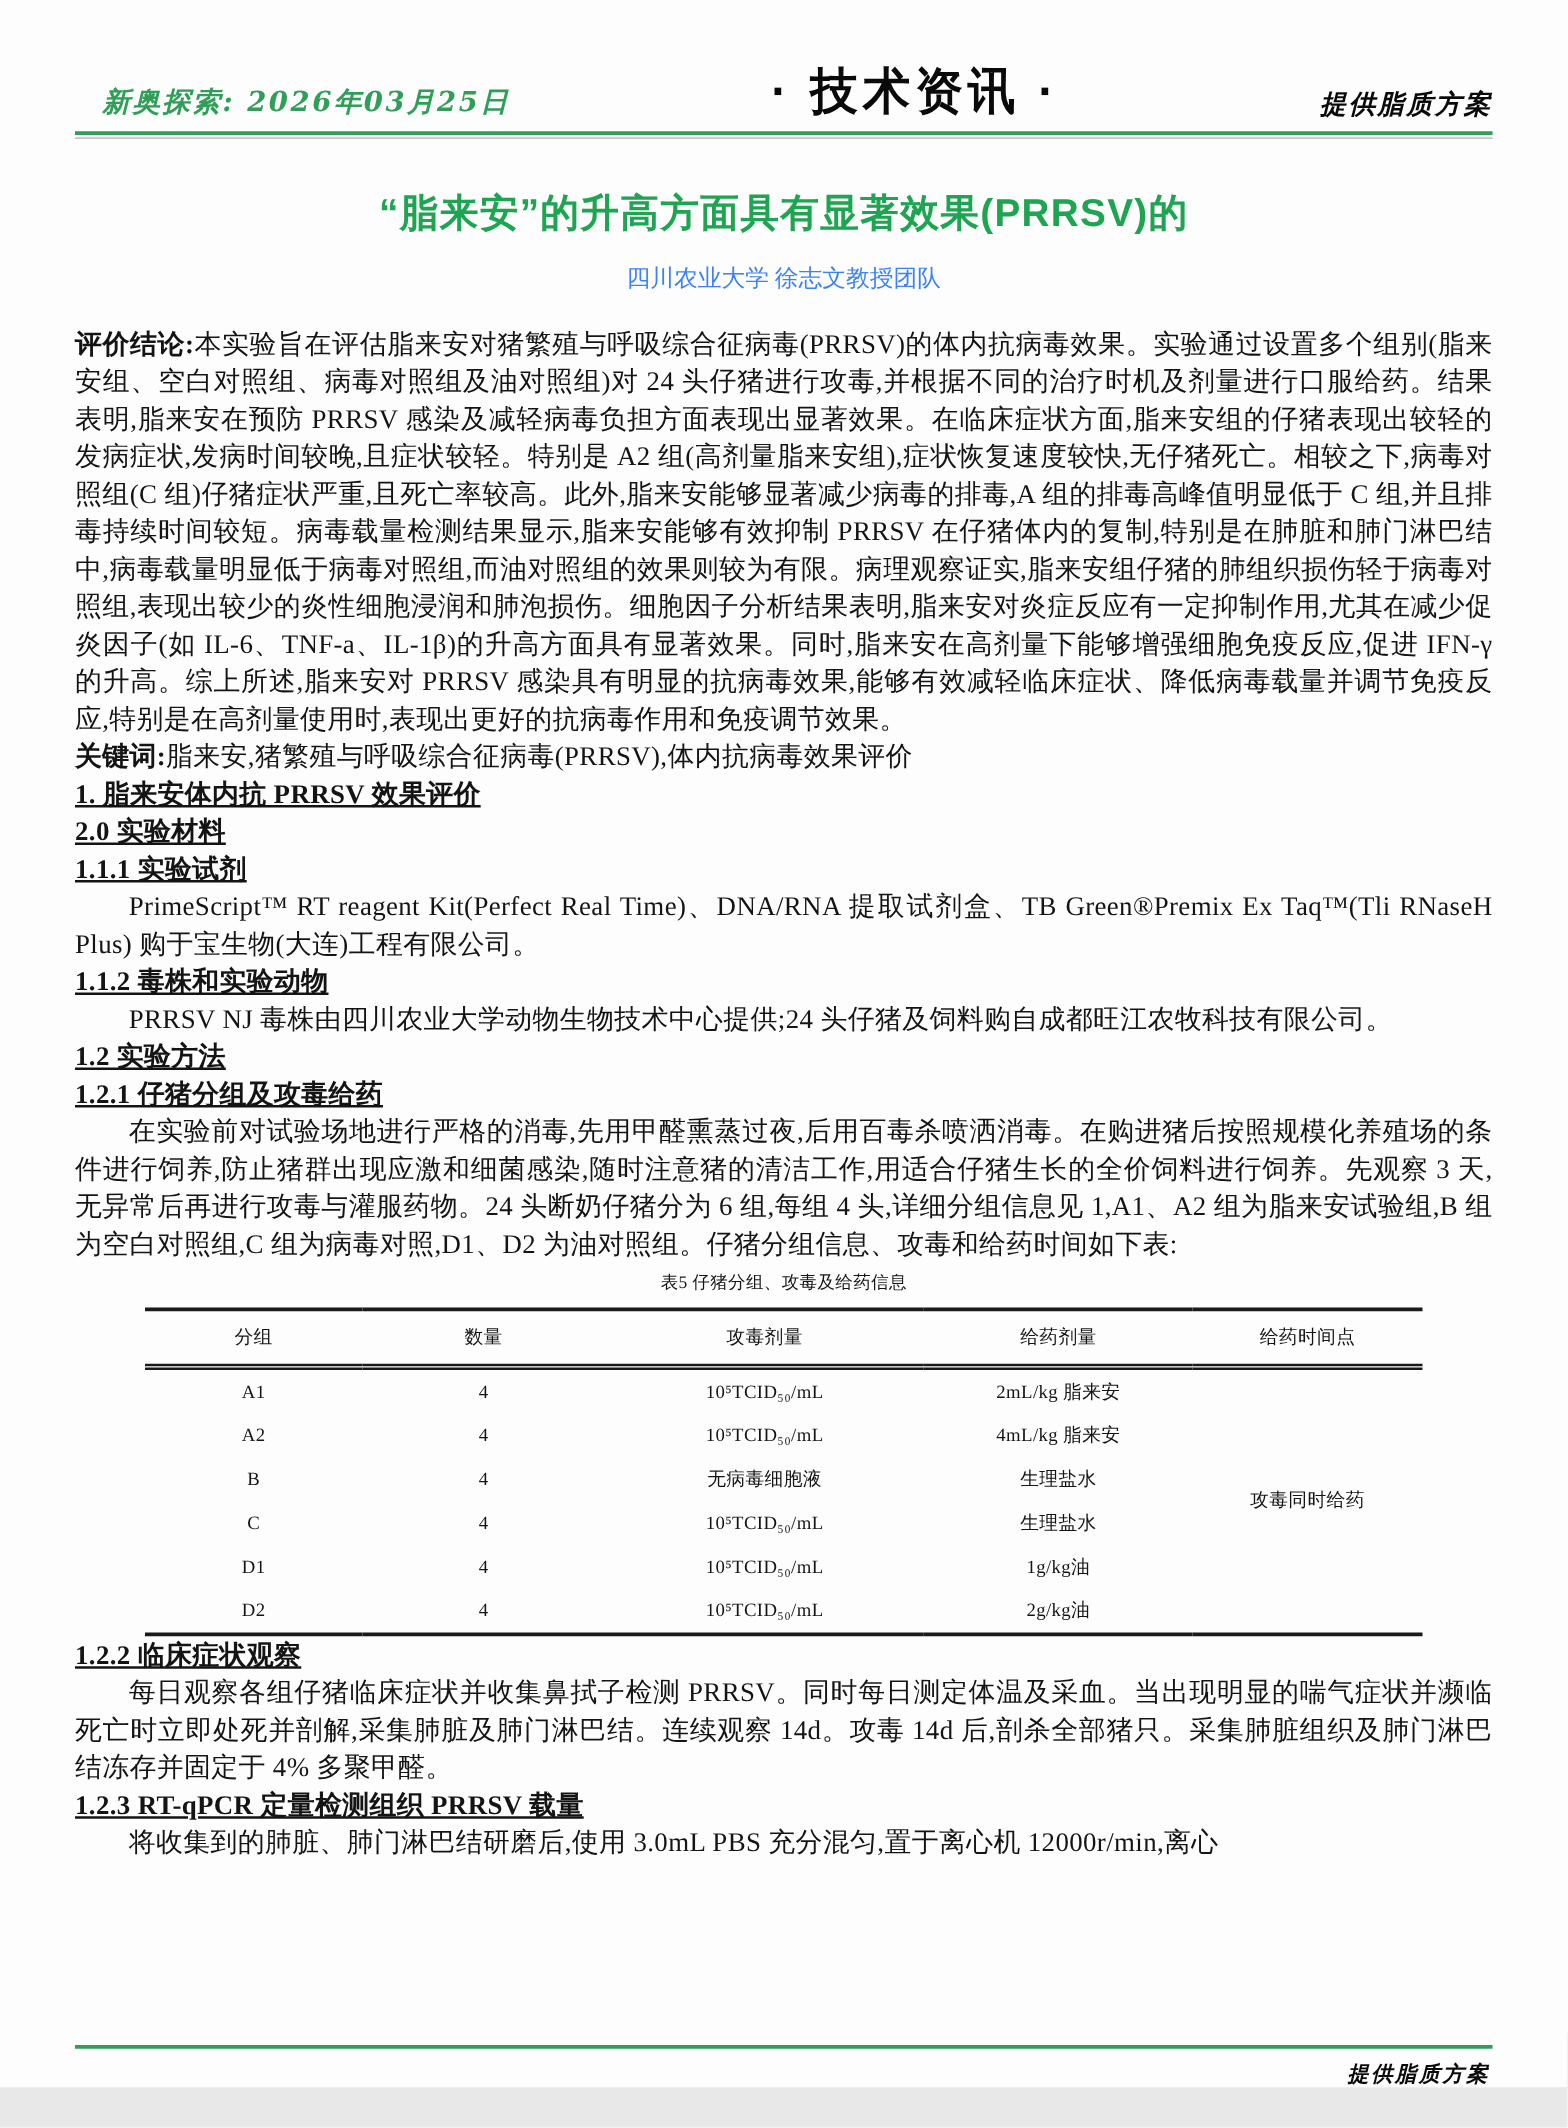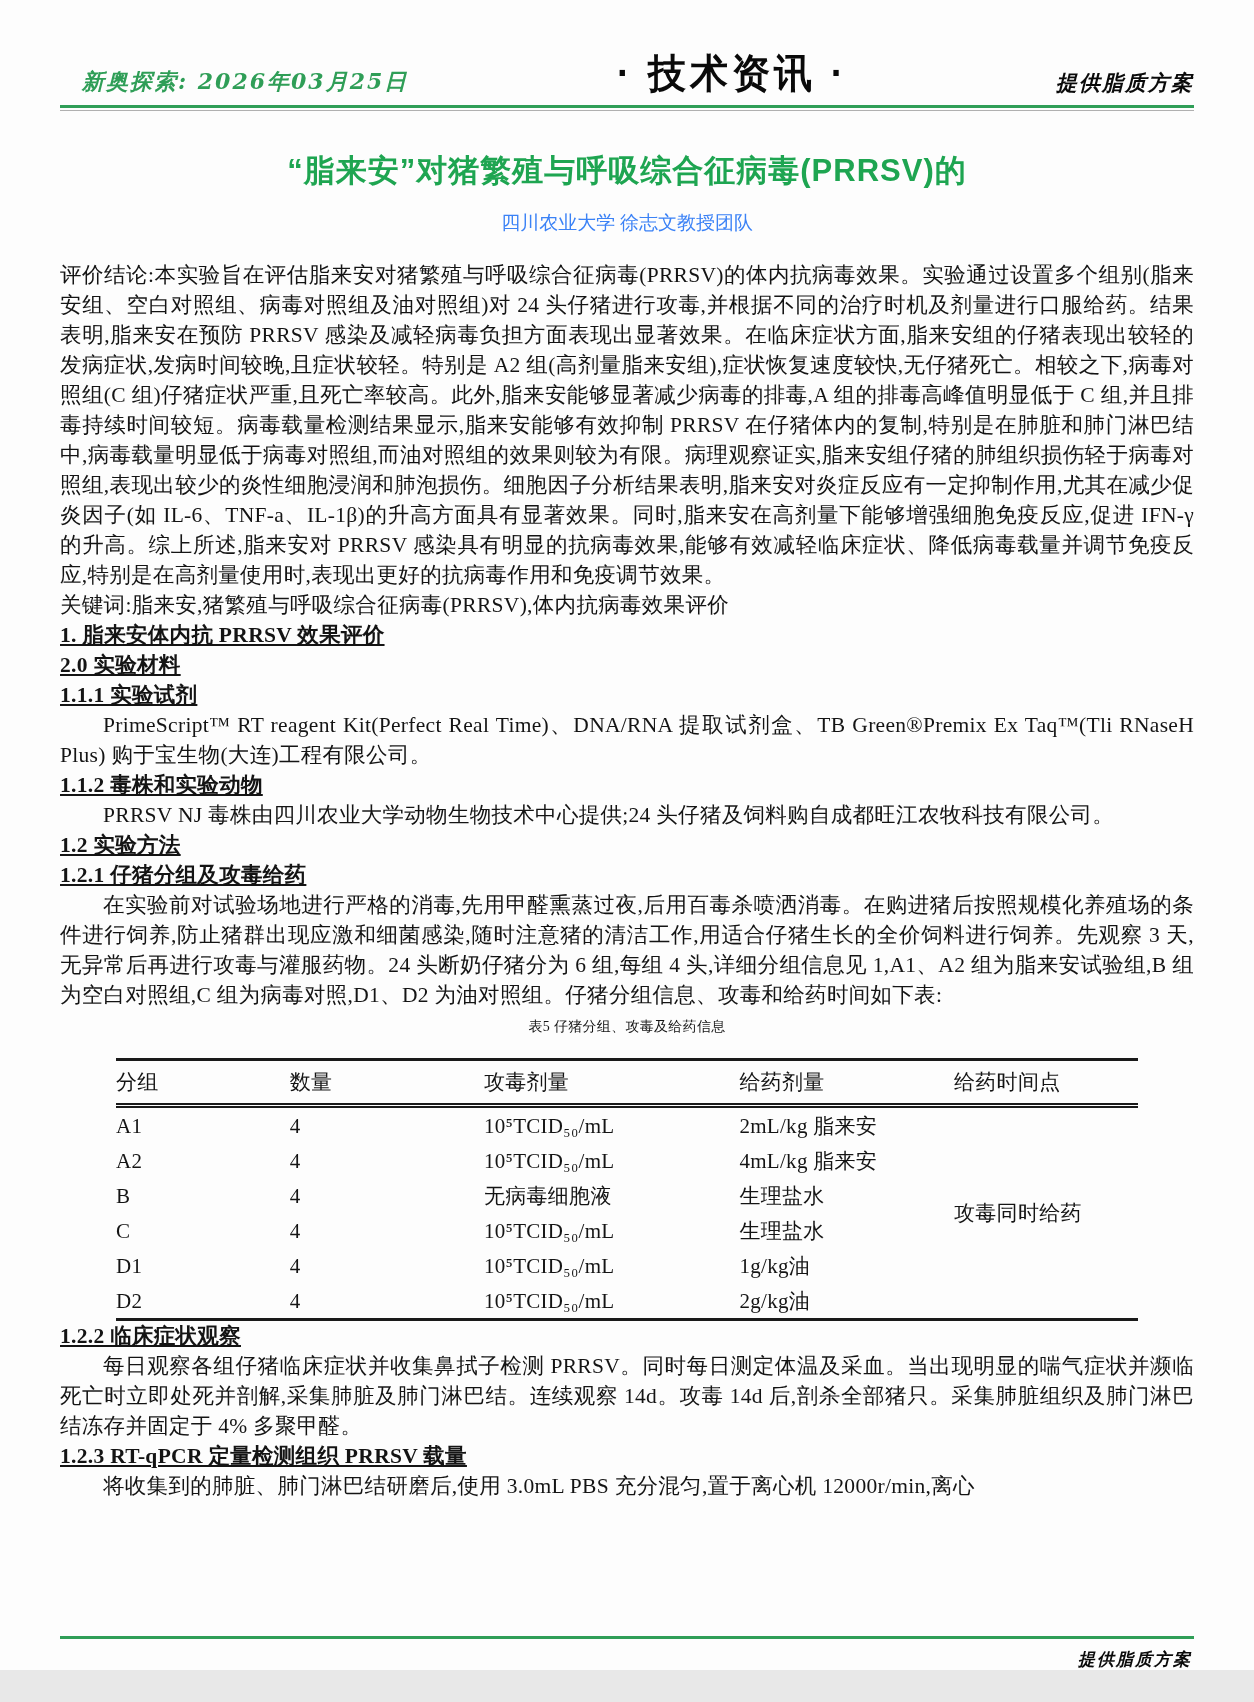--- a/index.html
+++ b/index.html
@@ -39,29 +39,29 @@
     margin-top:36px; text-align:center;
     font-family:"Liberation Sans","DejaVu Sans",sans-serif;
     font-weight:bold; font-size:31px; line-height:47px;
     color:#1ea551; letter-spacing:1px;
   }
   .doc-author { text-align:center; font-size:19px; margin-top:16px; margin-bottom:24px; color:#3b82f6; }
 
   
   .doc-body { font-size:21.5px; line-height:30px; text-align:justify; letter-spacing:0.3px; }
   .doc-body p { margin:0; }
-  .para-label { font-weight:normal;margin-top:31px; }
+  .para-label { font-weight:bold;margin-top:31px; }
   .heading { font-weight:bold; margin:0;text-decoration:underline; }
   .indent { text-indent:2em; }
 
   
   .table-caption { text-align:center; margin-top:2px; font-size:14px; }
   .grp-table {
-    width:1022px; margin:16px auto 0; border-collapse:collapse;
-    text-align:left; font-size:21px;
+    width:1022px; margin:4px auto 0; border-collapse:collapse;
+    text-align:center; font-size:15px;
   }
   .grp-table th {
     font-weight:normal; height:42px;
     border-top:3px solid #1a1a1a;
     border-bottom:5px double #1a1a1a;
     padding:0;
   }
   .grp-table td { height:35px; padding:0; }
   .grp-table tr.last-row td { border-bottom:3px solid #1a1a1a; }
   .grp-table td.timing { vertical-align:middle; border-bottom:3px solid #1a1a1a; }
@@ -83,21 +83,21 @@
 <div class="page">
 
   <div class="masthead">
     <span class="masthead-left">新奥探索: 2026年03月25日</span>
     <span class="masthead-center">· 技术资讯 ·</span>
     <span class="masthead-right">提供脂质方案</span>
   </div>
   <div class="masthead-rule"></div>
 
   <div class="doc-title">
-    <div>“脂来安”对猪繁殖与呼吸综合征病毒(PRRSV)的</div>
+    <div>“脂来安”的升高方面具有显著效果(PRRSV)的</div>
   </div>
   <div class="doc-author">四川农业大学 徐志文教授团队</div>
 
   <div class="doc-body">
 
     <p><span class="para-label">评价结论:</span><span>本实验旨在评估脂来安对猪繁殖与呼吸综合征病毒(PRRSV)的体内抗病毒效果。实验通过设置多个组别(脂来安组、空白对照组、病毒对照组及油对照组)对 24 头仔猪进行攻毒,并根据不同的治疗时机及剂量进行口服给药。结果表明,脂来安在预防 PRRSV 感染及减轻病毒负担方面表现出显著效果。在临床症状方面,脂来安组的仔猪表现出较轻的发病症状,发病时间较晚,且症状较轻。特别是 A2 组(高剂量脂来安组),症状恢复速度较快,无仔猪死亡。相较之下,病毒对照组(C 组)仔猪症状严重,且死亡率较高。此外,脂来安能够显著减少病毒的排毒,A 组的排毒高峰值明显低于 C 组,并且排毒持续时间较短。病毒载量检测结果显示,脂来安能够有效抑制 PRRSV 在仔猪体内的复制,特别是在肺脏和肺门淋巴结中,病毒载量明显低于病毒对照组,而油对照组的效果则较为有限。病理观察证实,脂来安组仔猪的肺组织损伤轻于病毒对照组,表现出较少的炎性细胞浸润和肺泡损伤。细胞因子分析结果表明,脂来安对炎症反应有一定抑制作用,尤其在减少促炎因子(如 IL-6、TNF-a、IL-1β)的升高方面具有显著效果。同时,脂来安在高剂量下能够增强细胞免疫反应,促进 IFN-γ 的升高。综上所述,脂来安对 PRRSV 感染具有明显的抗病毒效果,能够有效减轻临床症状、降低病毒载量并调节免疫反应,特别是在高剂量使用时,表现出更好的抗病毒作用和免疫调节效果。</span></p>
 
     <p><span class="para-label">关键词:</span><span>脂来安,猪繁殖与呼吸综合征病毒(PRRSV),体内抗病毒效果评价</span></p>
 
     <p class="heading">1. 脂来安体内抗 PRRSV 效果评价</p>

